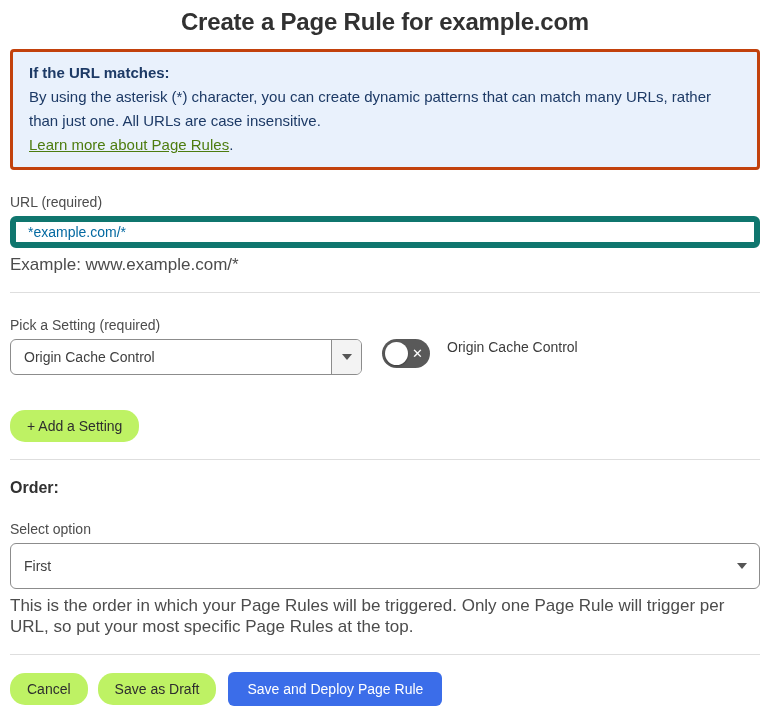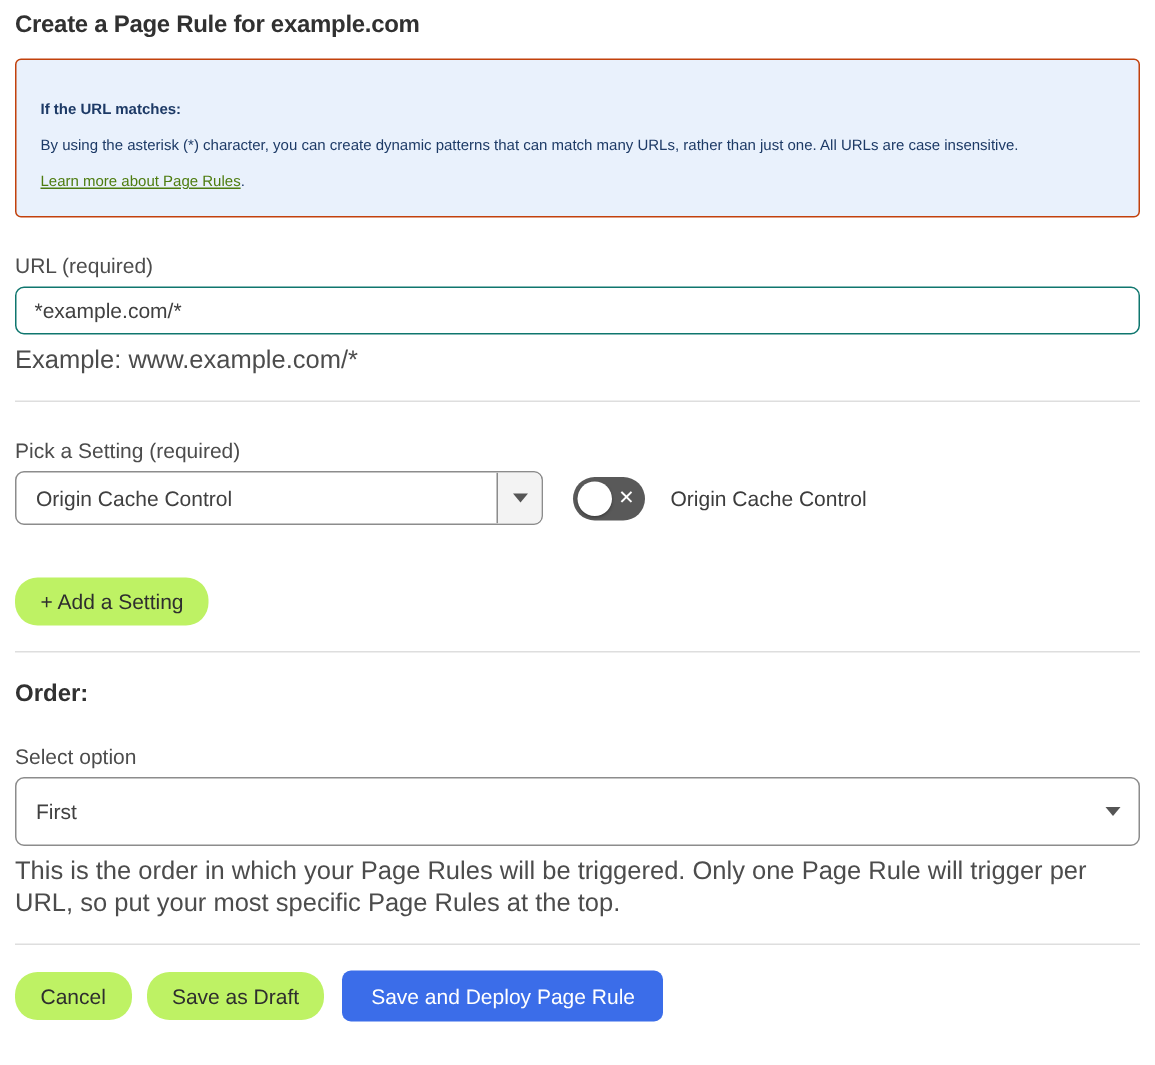--- a/index.html
+++ b/index.html
@@ -7,35 +7,36 @@
   body {
     width: 770px;
     height: 710px;
     font-family: "Liberation Sans", sans-serif;
     color: #313131;
     overflow: hidden;
   }
   .page { padding: 8px 10px 12px 10px; }
 
   .page-title {
-    font-size: 16px;
+    font-size: 24px;
     font-weight: 700;
     color: #313131;
     letter-spacing: -0.2px;
     margin-bottom: 13px;
+    text-align: center;
   }
 
   
   .info-box {
     background: #e9f1fc;
-    border: 1px solid #c2410c;
+    border: 3px solid #c2410c;
     border-radius: 4px;
-    padding: 22px 16px 10px 16px;
+    padding: 9px 16px 10px 16px;
     color: #1d3a66;
-    font-size: 10px;
+    font-size: 15px;
     line-height: 24px;
   }
   .info-heading { font-weight: 700; }
   .info-link {
     color: #4d7c0f;
     text-decoration: underline;
     cursor: pointer;
   }
   .info-link-suffix { color: #1d3a66; }
 
@@ -50,25 +51,25 @@
   .helper-text {
     font-size: 17px;
     color: #4c4c4c;
     margin-top: 6px;
     line-height: 21px;
   }
 
   .text-input {
     width: 100%;
     height: 32px;
-    border: 1px solid #0f766e;
+    border: 6px solid #0f766e;
     border-radius: 6px;
     padding: 0 12px;
     font-size: 14px;
-    color: #404040;
+    color: #0369a1;
     font-family: "Liberation Sans", sans-serif;
     background: #ffffff;
     outline: none;
   }
 
   .divider {
     border: none;
     border-top: 1px solid #dedede;
     margin: 17px 0 0 0;
   }
@@ -113,21 +114,21 @@
   .select-full .caret-wrap {
     width: 34px;
     display: flex;
     align-items: center;
     justify-content: center;
   }
 
   
   .setting-row {
     display: flex;
-    align-items: center;
+    align-items: flex-start;
     margin-top: 0;
   }
   .setting-select { width: 352px; }
 
   .toggle {
     width: 48px;
     height: 29px;
     border-radius: 15px;
     background: #595959;
     position: relative;

